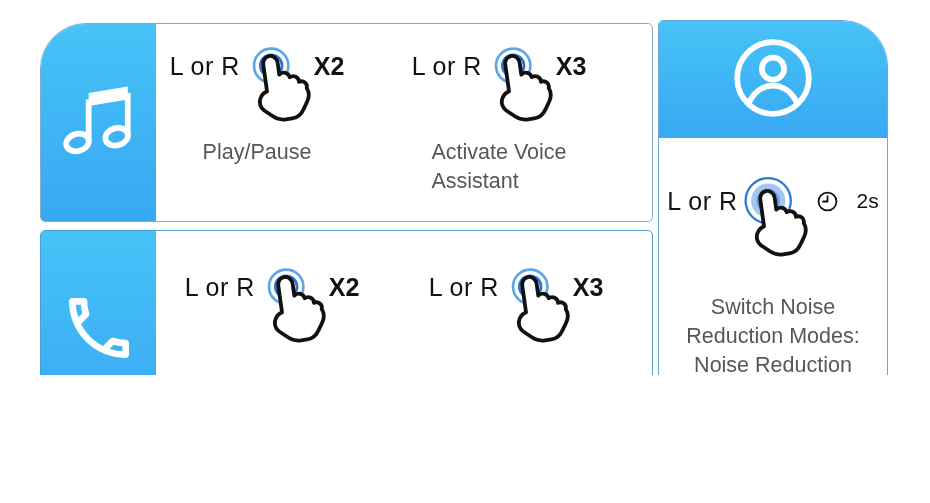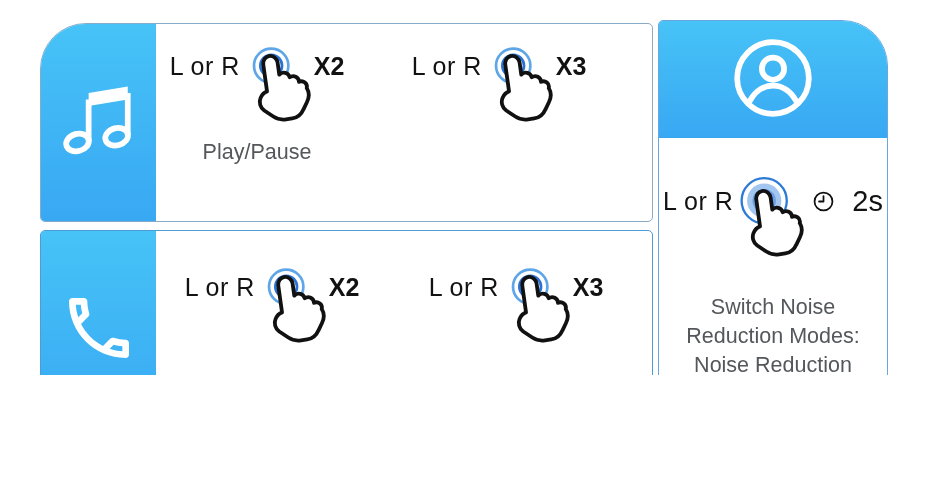--- a/index.html
+++ b/index.html
@@ -35,21 +35,21 @@
   .tapwrap{width:52px;height:44px;position:relative;margin-left:8px}
   .tapwrap svg{position:absolute;left:-13px;top:-9px;width:76px;height:94px;overflow:visible}
   .label{margin-top:50px;font-size:21.5px;line-height:1.36;color:var(--label-text);
     text-align:left;white-space:pre-line}
 
   
   .noise-gesture{position:absolute;left:0;right:0;top:158px;display:flex;
     align-items:center;justify-content:center;height:44px}
   .noise-gesture .tapwrap{width:54px}
   .clock{width:25px;height:25px;margin-left:16px;flex:0 0 auto}
-  .hold{font-size:29px;font-weight:500;color:var(--ink);margin-left:16px}
+  .hold{font-size:21px;font-weight:500;color:var(--ink);margin-left:16px}
   .noise-label{position:absolute;left:0;right:0;top:272px;font-size:21.5px;line-height:1.36;
     color:var(--label-text);text-align:center;white-space:pre-line}
 
   .hidden-defs{position:absolute;width:0;height:0;overflow:hidden}
 </style>
 </head>
 <body>
 
 <svg class="hidden-defs" aria-hidden="true">
   <defs>
@@ -105,20 +105,22 @@
     <div class="cell" style="left:353px;top:20px">
       <div class="gesture">
         <span class="trigger">L or R</span>
         <span class="tapwrap">
           <svg viewBox="-40 -34 84 104">
               <use href="#tap-gesture"></use>
             </svg>
         </span>
         <span class="count">X3</span>
       </div>
+      <div class="label">Activate Voice
+Assistant</div>
     </div>
   </section>
 
   <section class="panel panel-call">
     <div class="side">
       <span>
         <svg width="80" height="80" viewBox="0 0 24 24">
           <path fill="#fff" d="M6.54 5c.06.89.21 1.76.45 2.59l-1.2 1.2c-.41-1.2-.67-2.47-.76-3.79h1.51m9.86 12.02c.85.24 1.72.39 2.6.45v1.49c-1.32-.09-2.59-.35-3.8-.75l1.2-1.19M7.5 3H4c-.55 0-1 .45-1 1 0 9.39 7.61 17 17 17 .55 0 1-.45 1-1v-3.49c0-.55-.45-1-1-1-1.24 0-2.45-.2-3.57-.57-.1-.04-.21-.05-.31-.05-.26 0-.51.1-.71.29l-2.2 2.2c-2.83-1.44-5.15-3.75-6.59-6.59l2.2-2.21c.28-.26.36-.65.25-1C8.7 6.45 8.5 5.25 8.5 4c0-.55-.45-1-1-1z"></path>
         </svg>
       </span>

